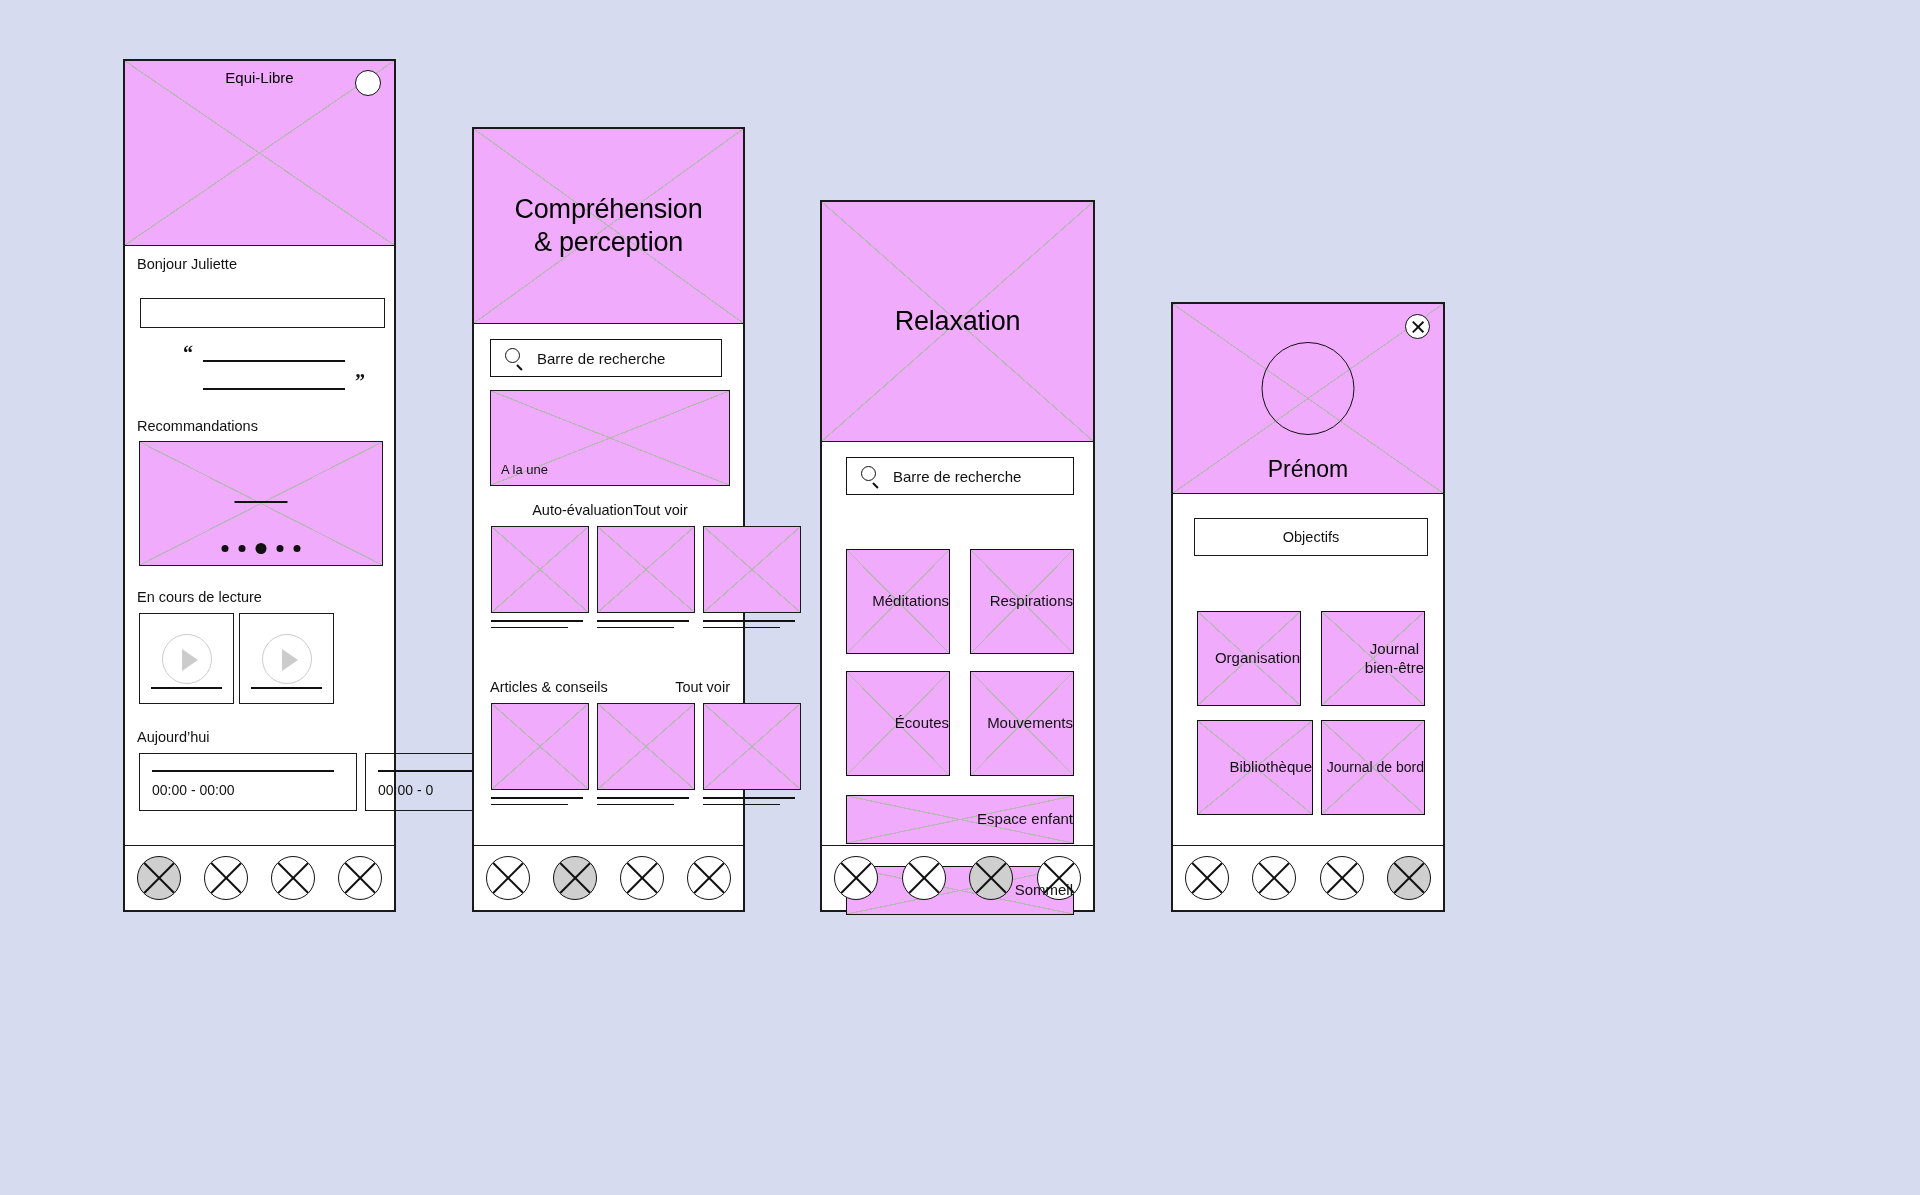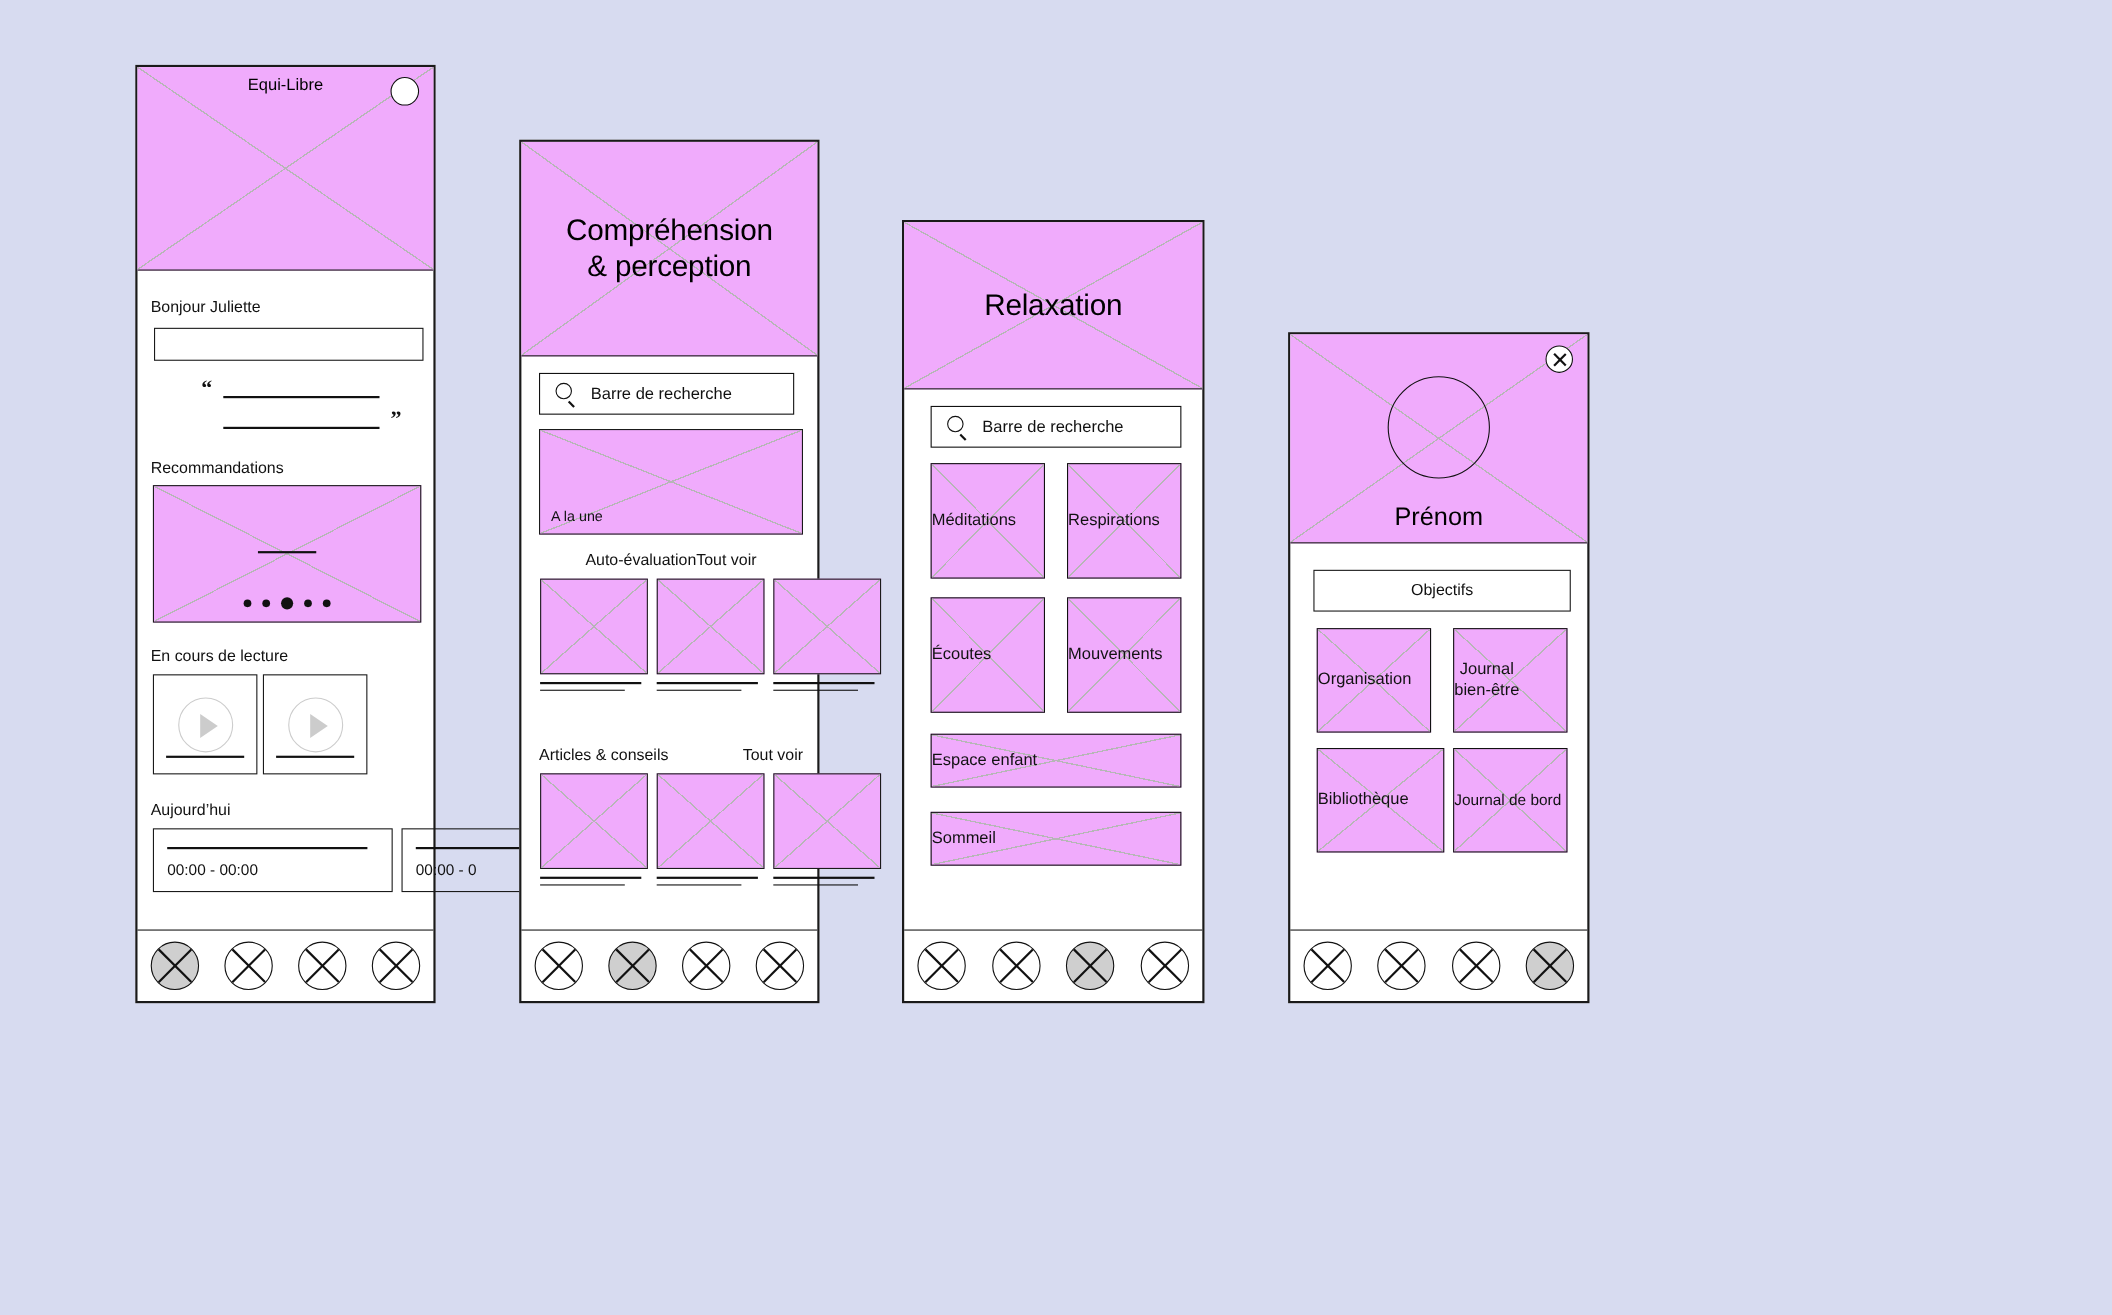--- a/index.html
+++ b/index.html
@@ -184,21 +184,22 @@
 
   .dot { width: 7px; height: 7px; border-radius: 50%; background: #111; }
   .dot.big { width: 11px; height: 11px; }
 
   .tile {
     position: relative;
     box-sizing: border-box;
     border: 1.7px solid #111;
     display: flex;
     align-items: center;
-    justify-content: flex-start;
+    justify-content: flex-end;
+    margin-top: 40px;
   }
   .tile .tl {
     position: relative;
     z-index: 4;
     font-size: 15px;
     text-align: center;
     color: #111;
     line-height: 1.25;
     background: transparent;
   }
@@ -215,21 +216,21 @@
 <div class="phone" style="left:123px; top:59px; width:273px; height:853px;">
 
   <div class="xbox" style="height:185px; border-bottom:1.8px solid #1a1a1a; flex:0 0 auto;">
     <div style="position:relative; z-index:3; padding-top:8px;">
       <div style="text-align:center; font-size:15px; color:#000;">Equi-Libre</div>
     </div>
     <div class="plaincircle" style="position:absolute; right:13px; top:9px; z-index:4;"></div>
   </div>
 
   <div style="flex:1 1 auto; position:relative;">
-    <div class="small-label" style="position:absolute; left:12px; top:26px;">Bonjour Juliette</div>
+    <div class="small-label" style="position:absolute; left:12px; top:10px;">Bonjour Juliette</div>
 
     <div class="bordered" style="position:absolute; left:15px; top:52px; width:243px; height:28px;"></div>
 
     <div style="position:absolute; left:58px; top:98px; width:200px; height:48px;">
       <span class="quotemark" style="position:absolute; left:0; top:-2px;">“</span>
       <div class="rule" style="position:absolute; left:20px; top:16px; width:142px;"></div>
       <div class="rule" style="position:absolute; left:20px; top:44px; width:142px;"></div>
       <span class="quotemark" style="position:absolute; left:172px; top:26px;">”</span>
     </div>
 
@@ -357,21 +358,21 @@
   <div class="navbar" style="height:65px; flex:0 0 auto;">
     <div class="navicon"></div>
     <div class="navicon active"></div>
     <div class="navicon"></div>
     <div class="navicon"></div>
   </div>
 </div>
 
 <div class="phone" style="left:820px; top:200px; width:275px; height:712px;">
 
-  <div class="xbox" style="height:152px; border-bottom:1.8px solid #1a1a1a; flex:0 0 auto;
+  <div class="xbox" style="height:240px; border-bottom:1.8px solid #1a1a1a; flex:0 0 auto;
               display:flex; align-items:center; justify-content:center;">
     <div class="hero-title">Relaxation</div>
   </div>
 
   <div style="flex:1 1 auto; position:relative;">
 
     <div class="searchbar" style="position:absolute; left:24px; top:15px; width:228px; height:38px;">
       <span class="mag"></span>
       <span class="ph">Barre de recherche</span>
     </div>

